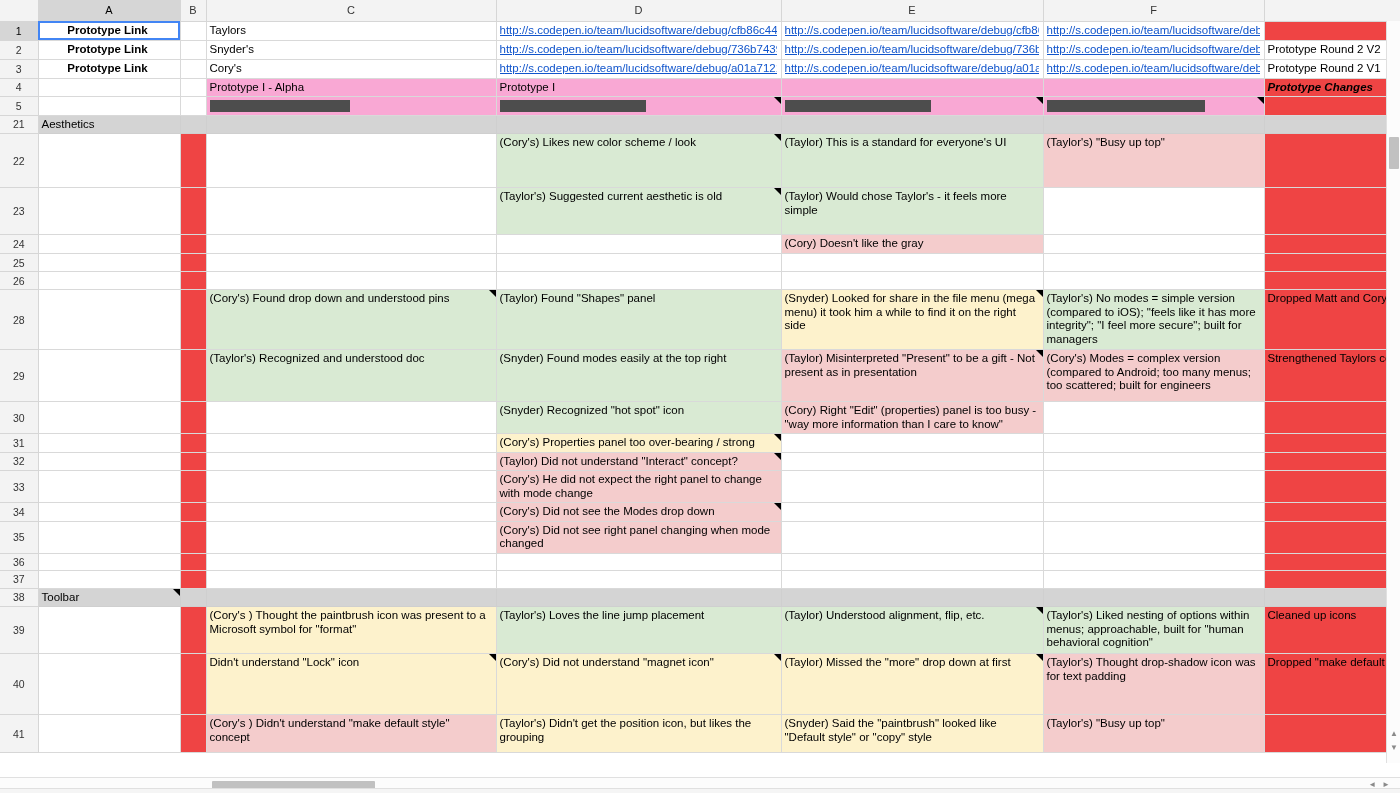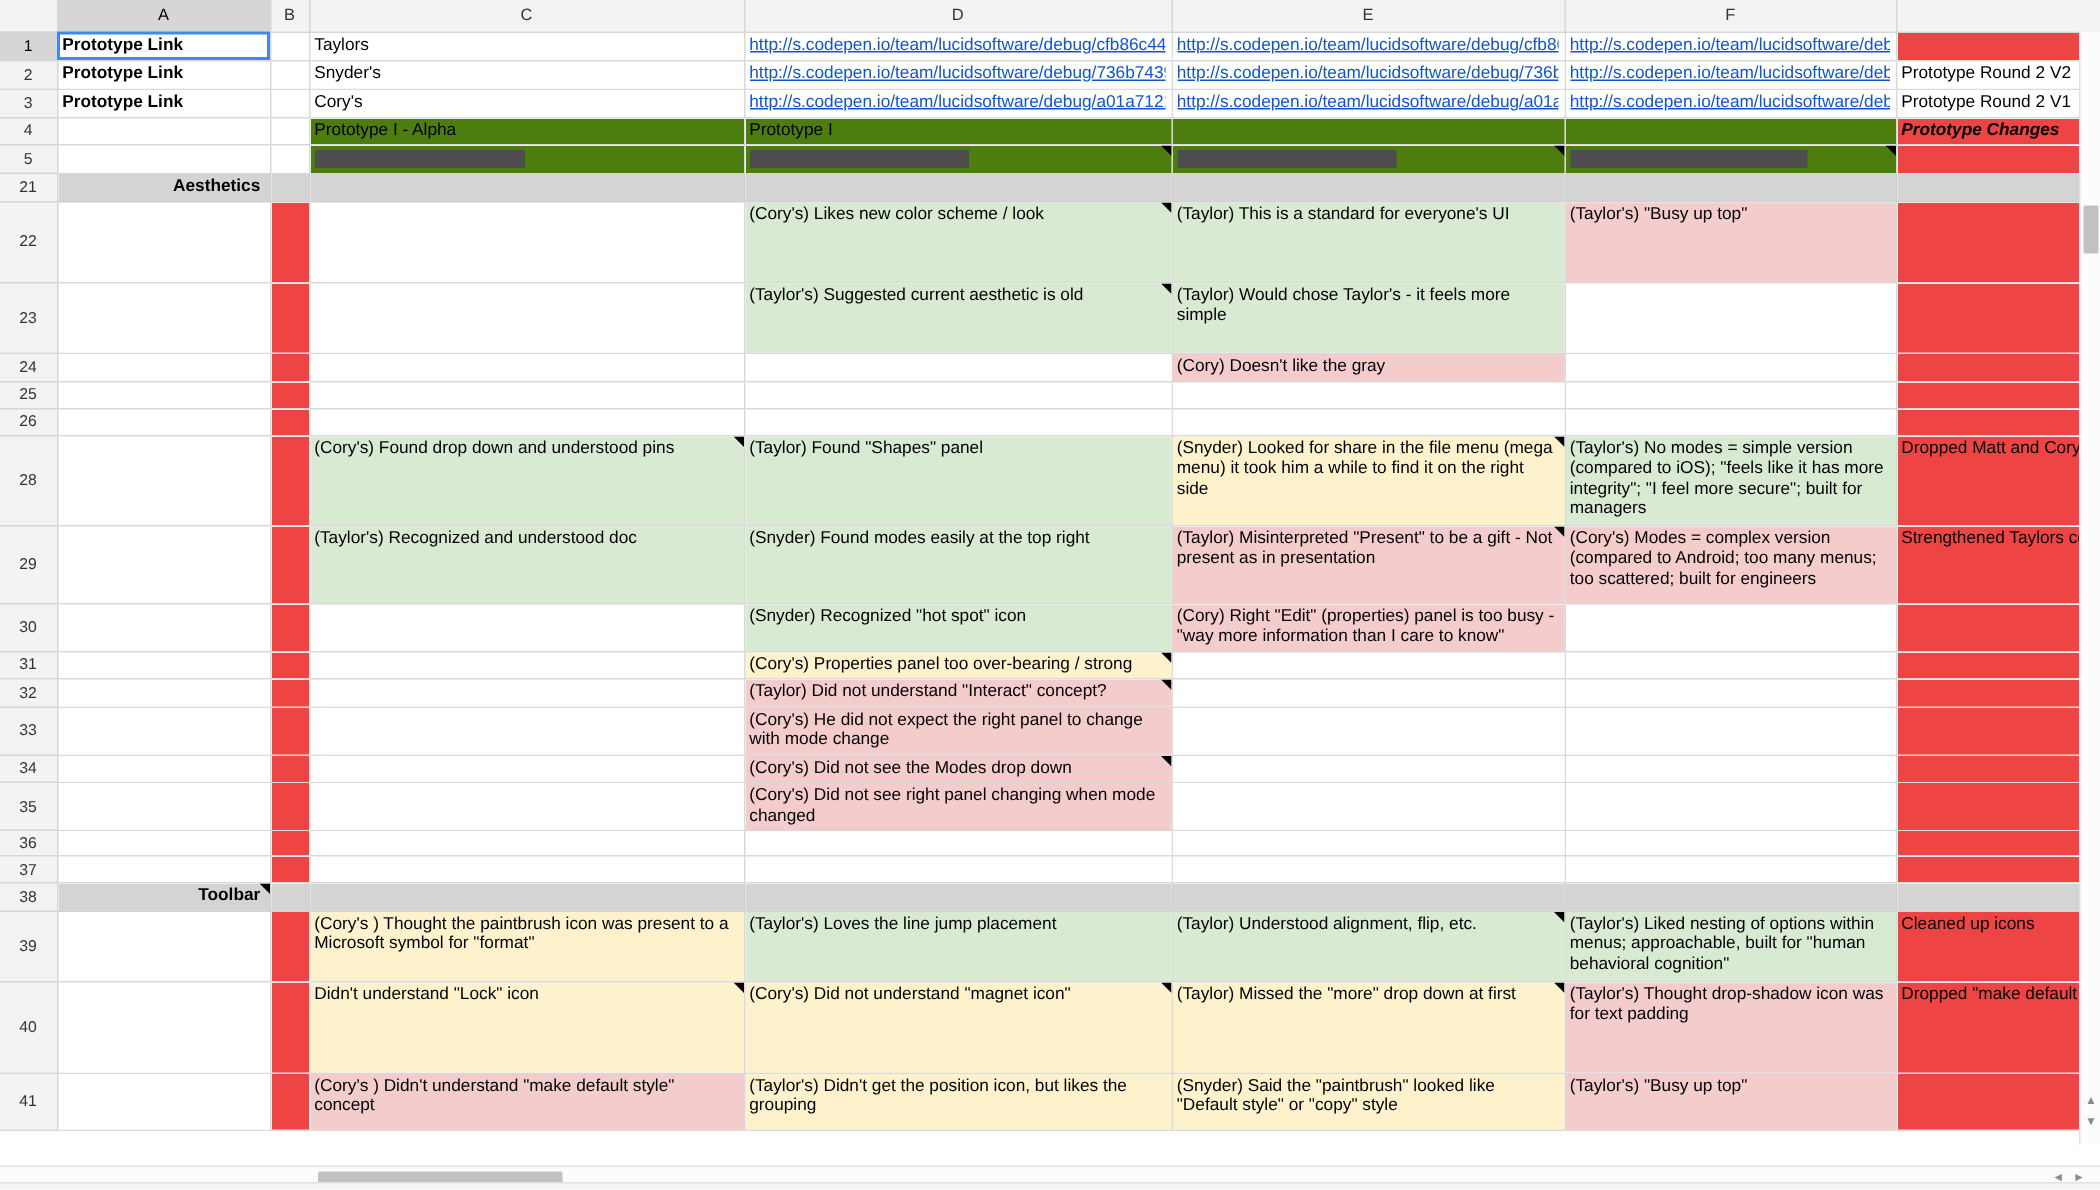--- a/index.html
+++ b/index.html
@@ -84,33 +84,32 @@
     white-space: normal;
     word-wrap: break-word;
   }
 
   td.blank-gray { background: #ef4444; border-color: #d9d9d9; }
   td.sectionhdr {
     background: #d4d4d4;
     border-color: #cfcfcf;
   }
   td.sectionhdr.label {
-    font-weight: bold;
-    text-align: right;
+    font-weight: normal;
     padding-right: 6px;
     vertical-align: middle;
     margin-top: 12px;
   }
 
   td.green { background: #d9ead3; }
   td.red   { background: #f4cccc; }
   td.yellow{ background: #fdf2cc; }
-  td.blue  { background: #4d7c0f; }
-
-  td.bold-right { font-weight: bold; text-align: left; padding-right: 6px; vertical-align: middle; }
+  td.blue  { background: #f9a8d4; }
+
+  td.bold-right { font-weight: bold; text-align: center; padding-right: 6px; vertical-align: middle; }
   td.bolditalic { font-weight: bold; font-style: italic; vertical-align: middle; }
 
   
   td.selected {
     outline: 2px solid #4285f4;
     outline-offset: -2px;
     z-index: 5;
   }
 
   a.link {

